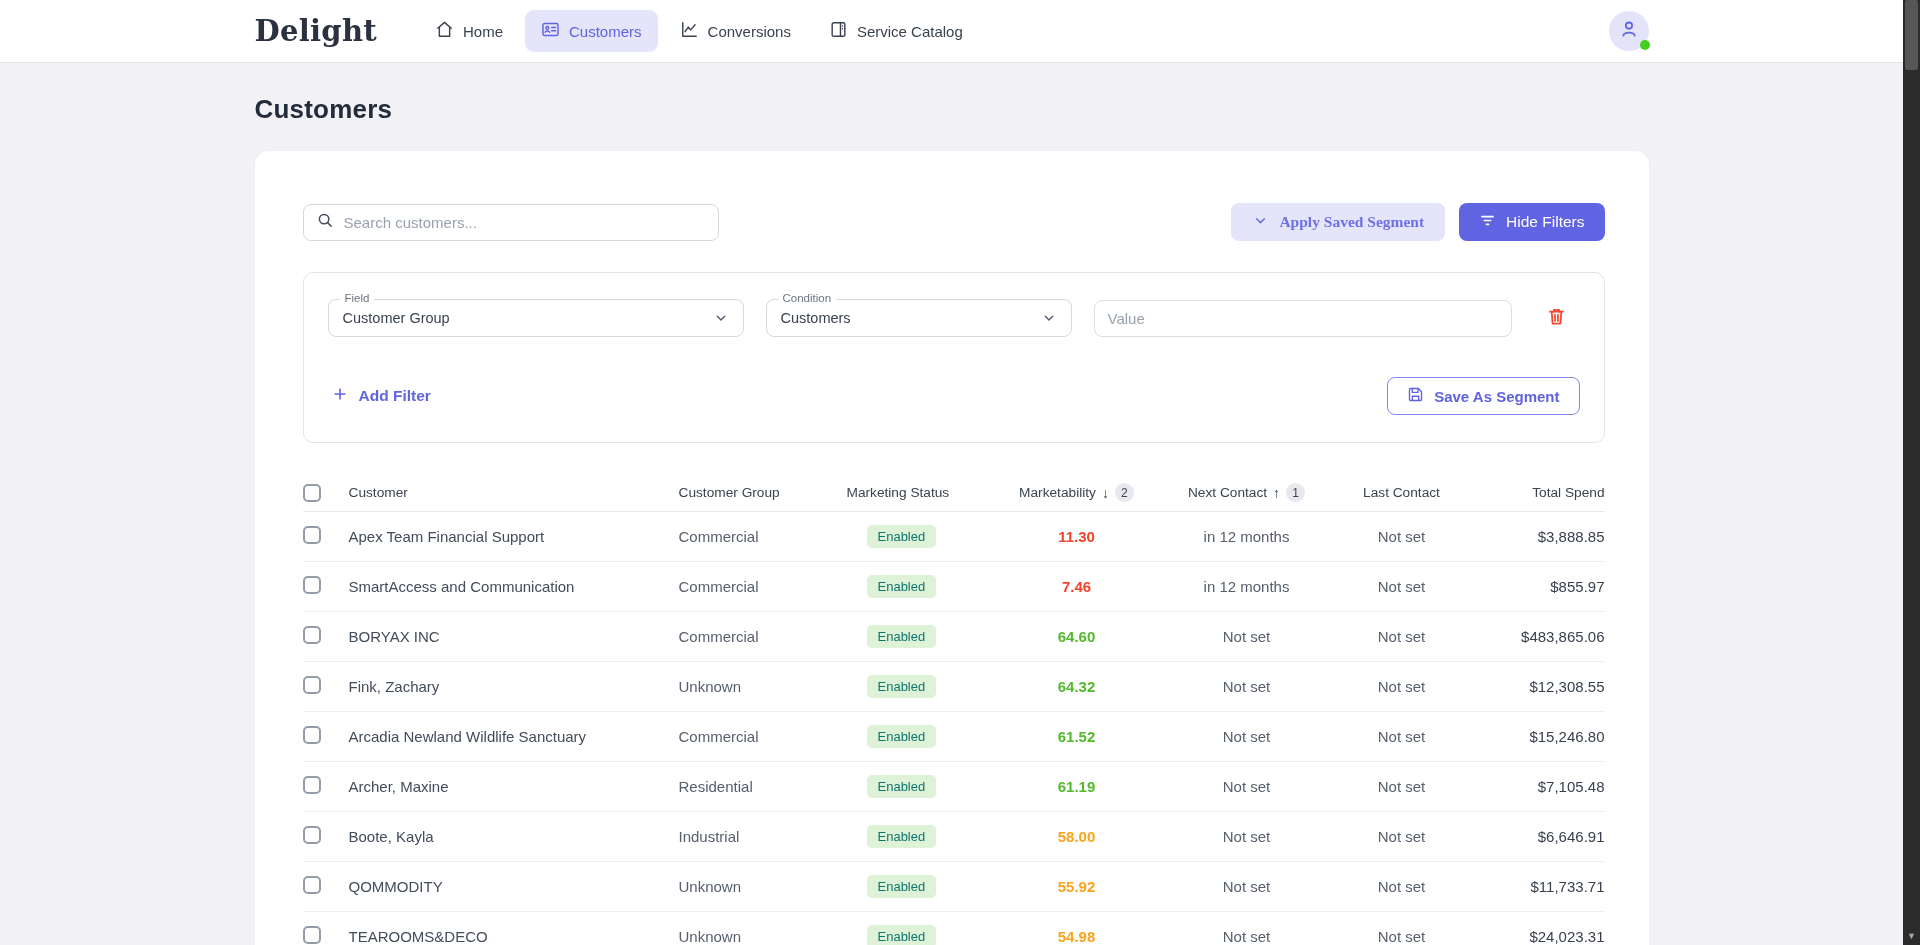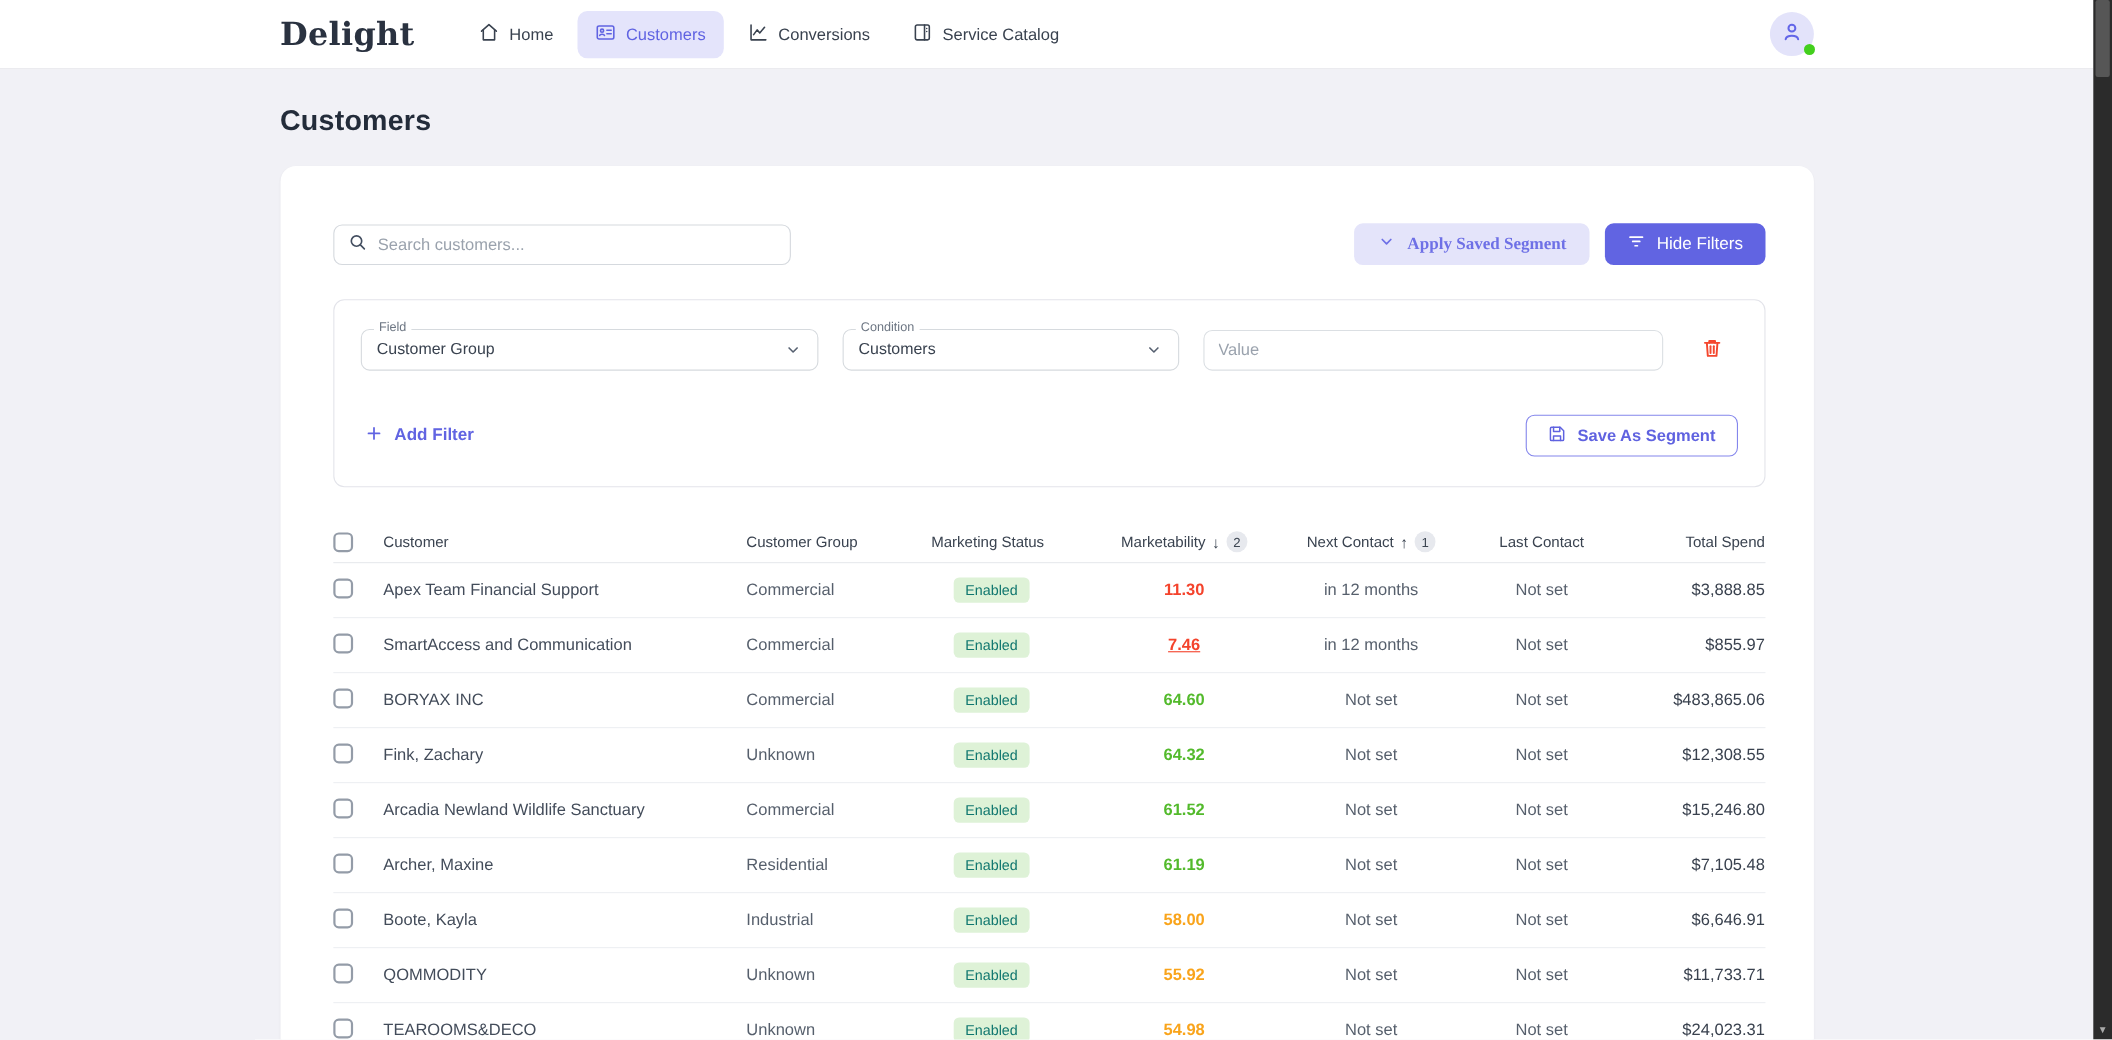--- a/index.html
+++ b/index.html
@@ -347,21 +347,21 @@
     <div class="cell c-center">in 12 months</div>
     <div class="cell c-center">Not set</div>
     <div class="cell c-right">$3,888.85</div>
   </div>
 
   <div class="trow">
     <div class="cell"><span class="checkbox"></span></div>
     <div class="cell customer">SmartAccess and Communication</div>
     <div class="cell">Commercial</div>
     <div class="cell"><span class="badge">Enabled</span></div>
-    <div class="cell c-center mkt" style="color: rgb(244, 67, 44); text-decoration: underline;">7.46</div>
+    <div class="cell c-center mkt" style="color: rgb(244, 67, 44);">7.46</div>
     <div class="cell c-center">in 12 months</div>
     <div class="cell c-center">Not set</div>
     <div class="cell c-right">$855.97</div>
   </div>
 
   <div class="trow">
     <div class="cell"><span class="checkbox"></span></div>
     <div class="cell customer">BORYAX INC</div>
     <div class="cell">Commercial</div>
     <div class="cell"><span class="badge">Enabled</span></div>

